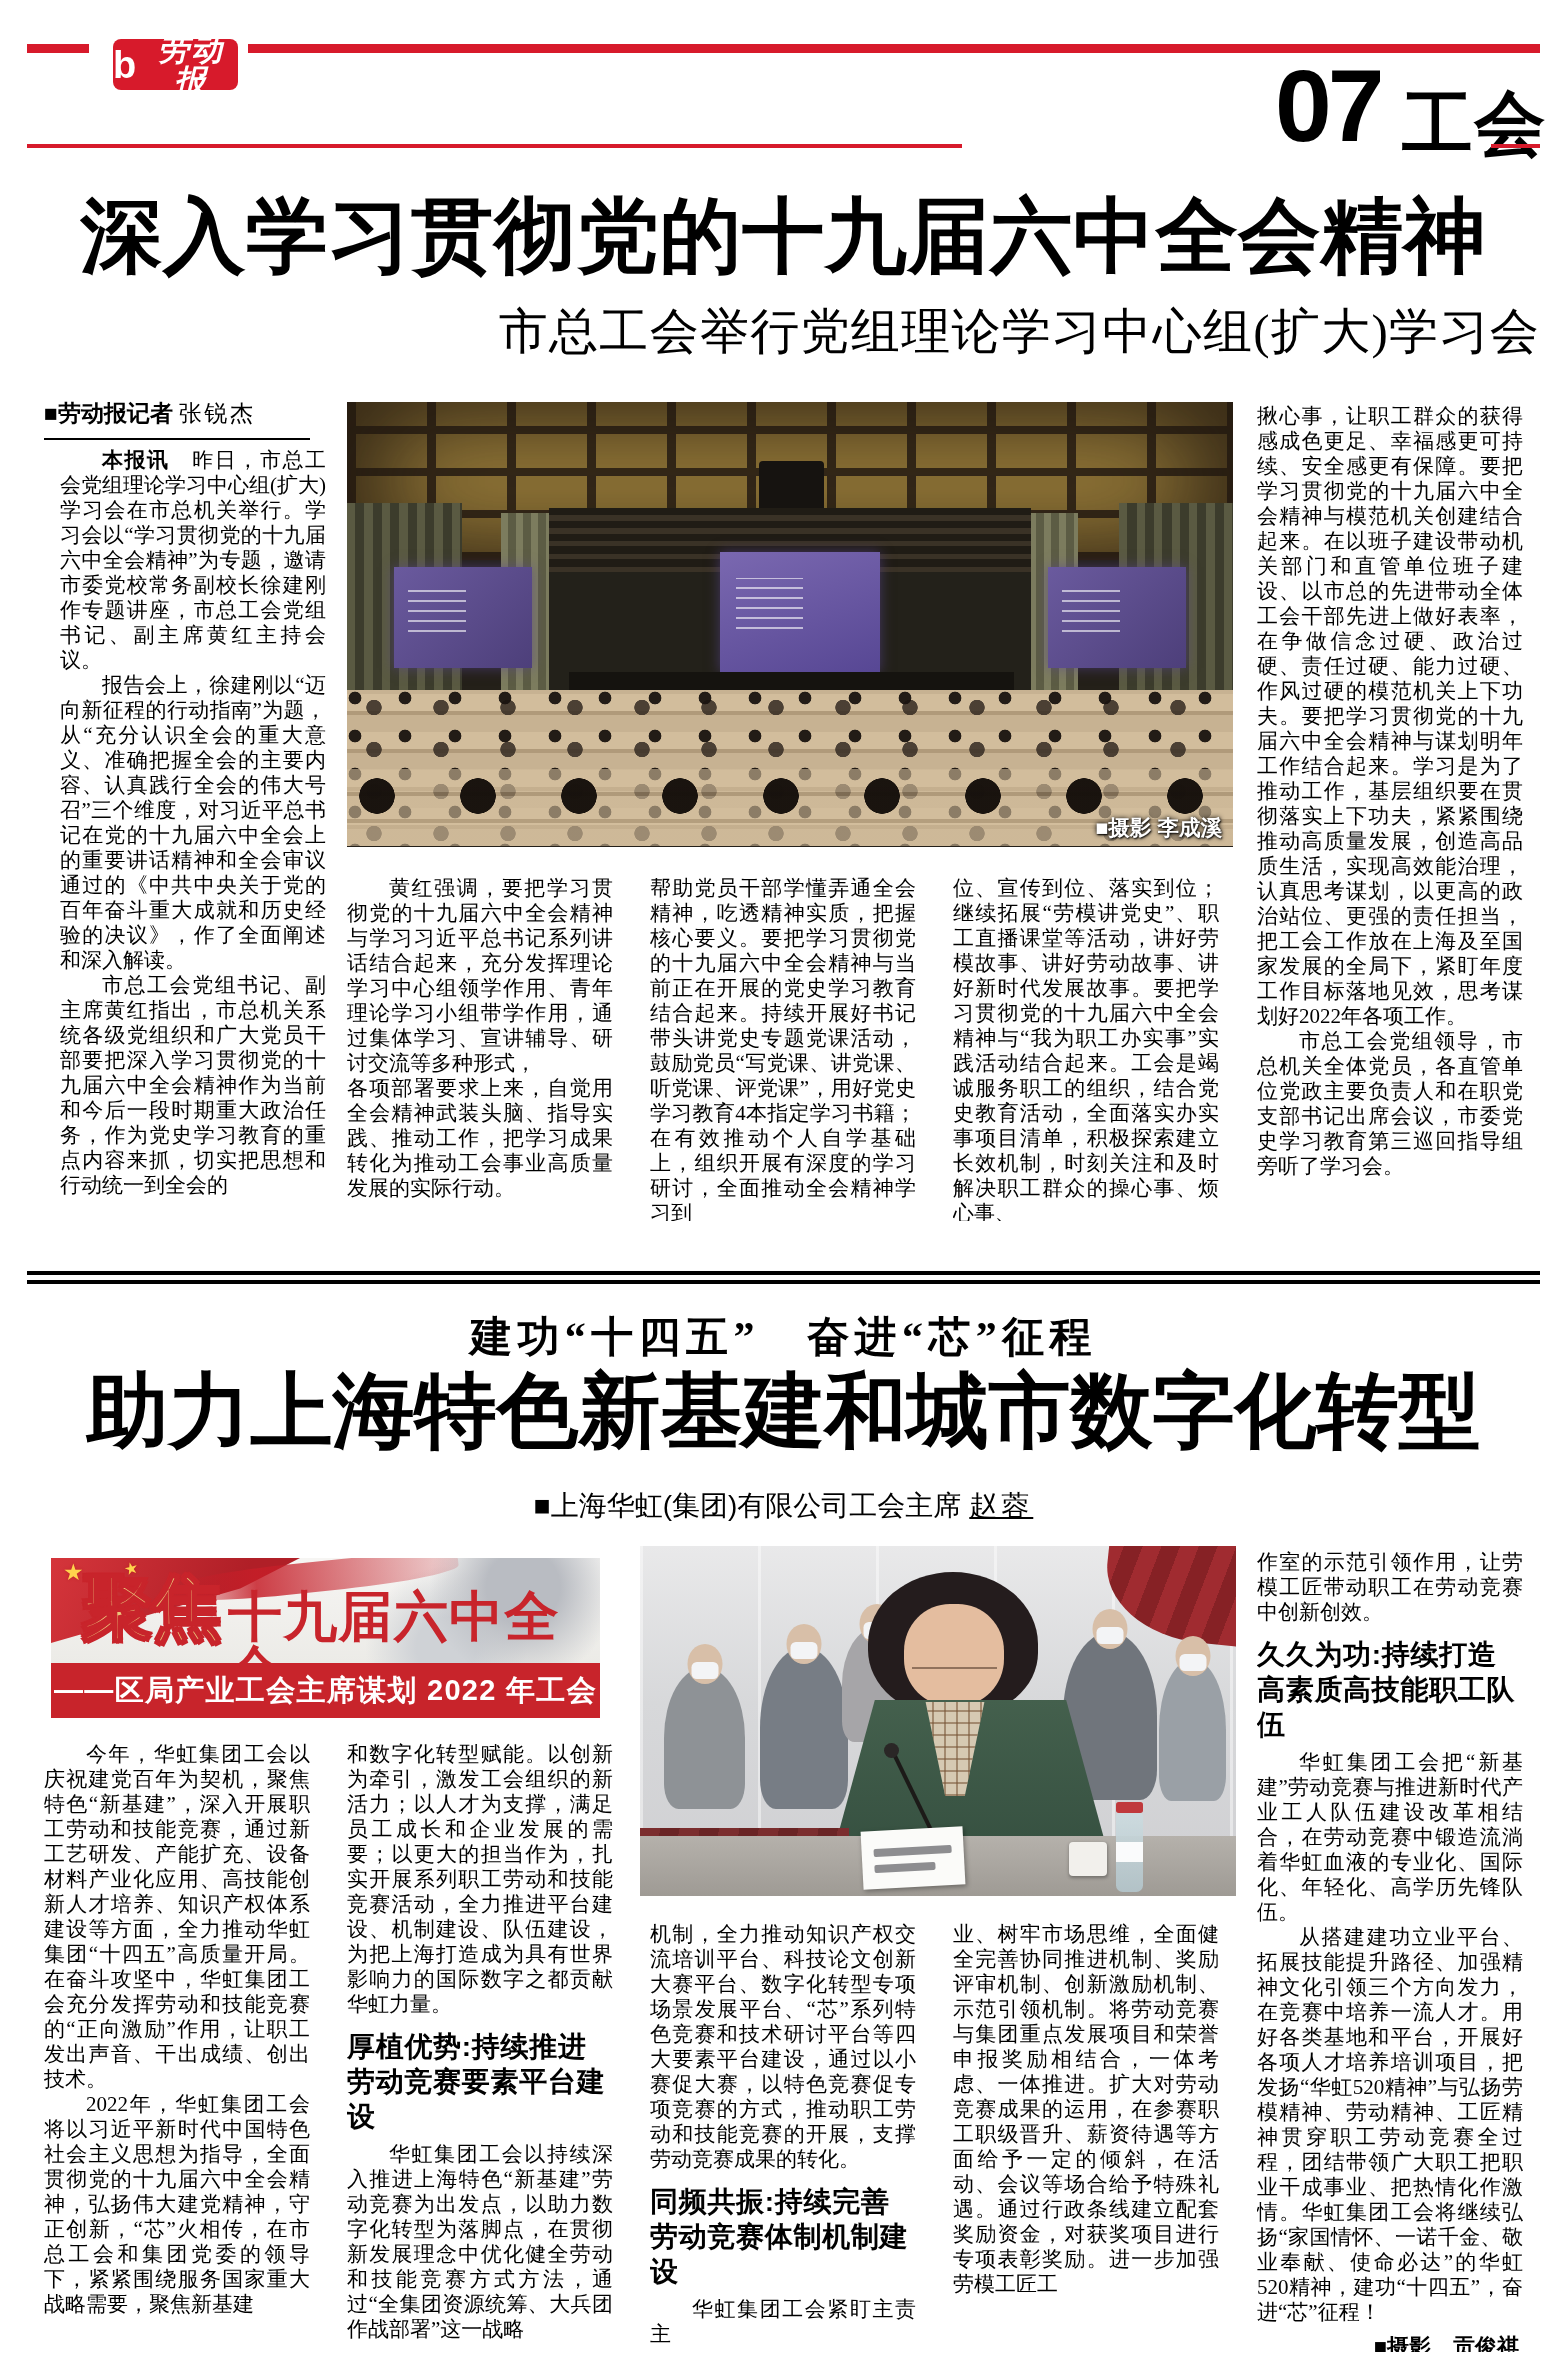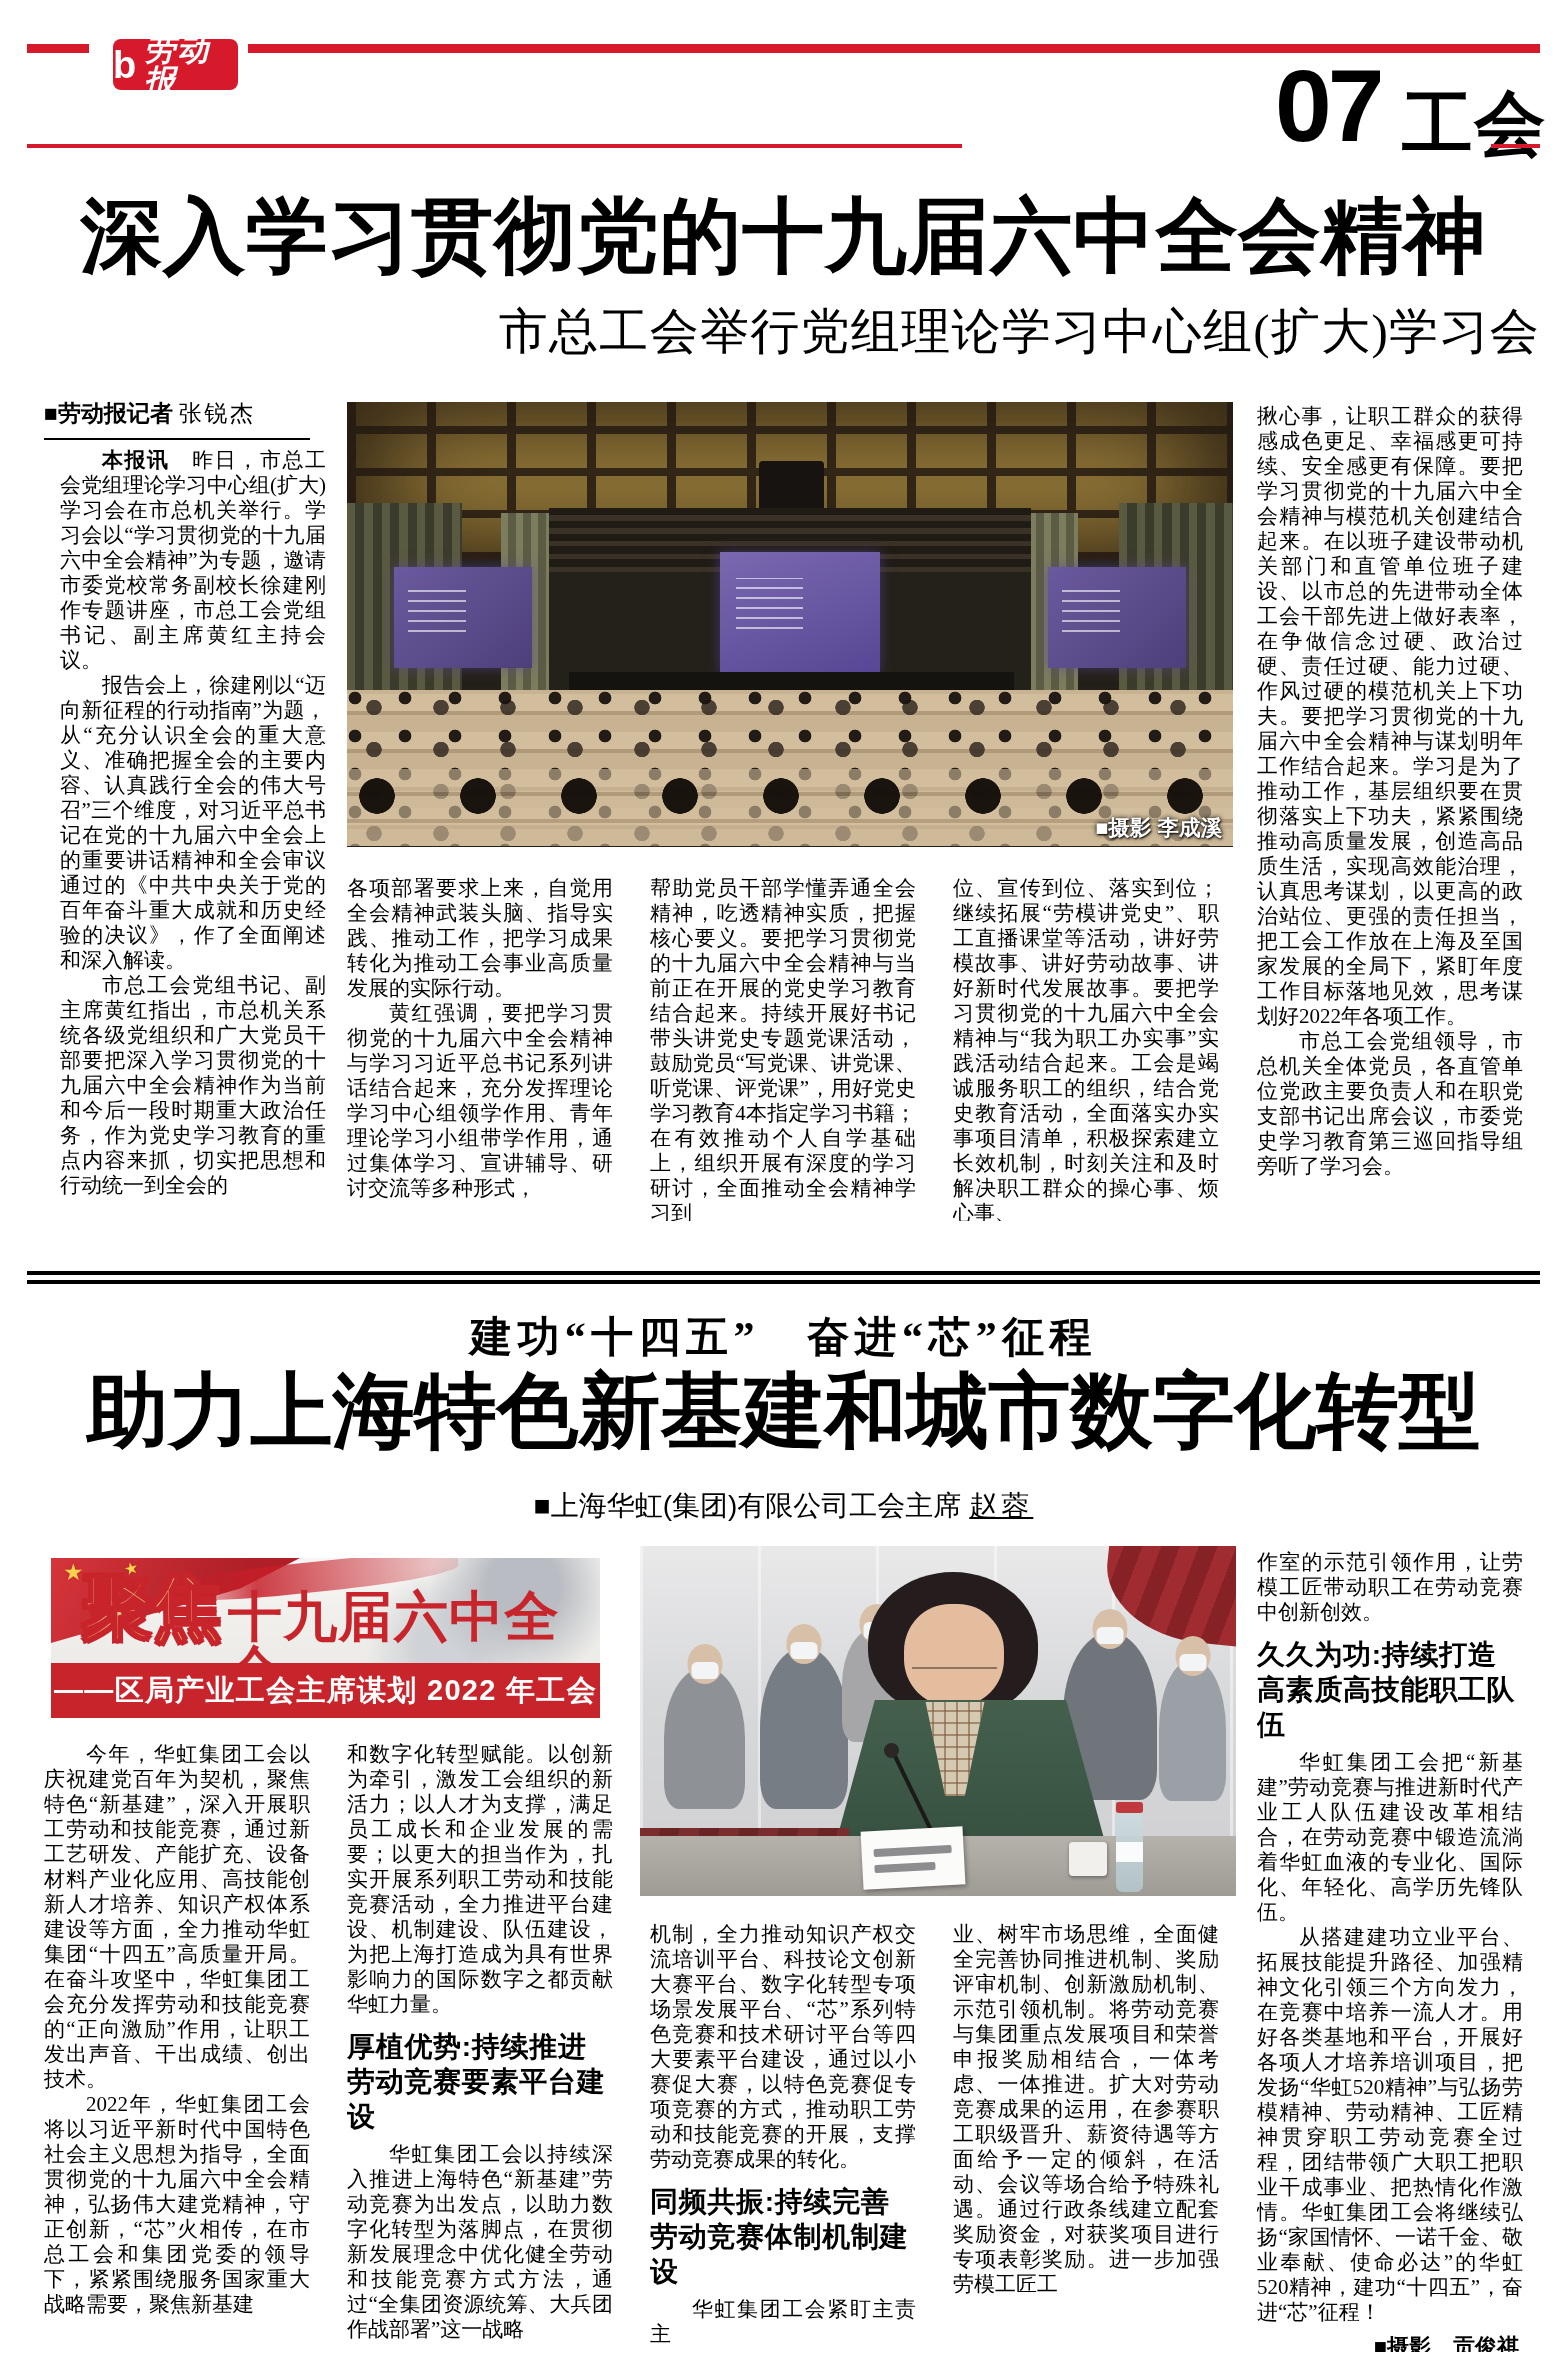--- a/index.html
+++ b/index.html
@@ -6,21 +6,21 @@
   .page{position:relative;width:1567px;height:2354px;background:#ffffff;overflow:hidden;
         font-family:"Liberation Serif","DejaVu Serif",serif;color:#000;}
 
   
   .head-bar{position:absolute;background:#d71a2b;height:9.4px;top:44px;}
   .bar-l{left:27px;width:62px;}
   .bar-r{left:248px;width:1292px;}
   .logo-box{position:absolute;left:113px;top:39px;width:125px;height:51px;background:#d71a2b;border-radius:8px;
             display:flex;align-items:center;justify-content:center;gap:8px;color:#fff;}
   .logo-b{font:900 38px/1 "Liberation Sans","DejaVu Sans",sans-serif;}
-  .logo-text{font:italic 700 31px/1 "DejaVu Serif",serif;letter-spacing:2px;}
+  .logo-text{font:italic 700 31px/1 "DejaVu Serif",serif;letter-spacing:2px;text-align:center;}
   .mast-info{position:absolute;left:916px;top:84px;width:347px;text-align:right;
              font:700 19.5px/21px "Liberation Sans","DejaVu Sans",sans-serif;}
   .page-num{position:absolute;left:1275px;top:55px;font:900 102px/1 "Liberation Sans","DejaVu Sans",sans-serif;letter-spacing:-4px;}
   .section-name{position:absolute;left:1402px;top:89px;font:700 71px/1 "Liberation Serif",serif;letter-spacing:1.3px;}
   .head-rule{position:absolute;top:144px;height:4px;background:#d71a2b;}
   .rule-l{left:27px;width:935px;}
   .rule-r{left:1491px;width:49px;}
 
   
   .headline1{position:absolute;left:27px;top:190px;width:1513px;text-align:center;
@@ -199,22 +199,22 @@
     <div class="photo-credit1">■摄影 李成溪</div>
   </div>
 
   <div>
     <div class="col" style="left:60px;top:447px;height:775px;">
         <p class="col-p indent"><strong>本报讯</strong>　昨日，市总工会党组理论学习中心组(扩大)学习会在市总机关举行。学习会以“学习贯彻党的十九届六中全会精神”为专题，邀请市委党校常务副校长徐建刚作专题讲座，市总工会党组书记、副主席黄红主持会议。</p>
         <p class="col-p indent">报告会上，徐建刚以“迈向新征程的行动指南”为题，从“充分认识全会的重大意义、准确把握全会的主要内容、认真践行全会的伟大号召”三个维度，对习近平总书记在党的十九届六中全会上的重要讲话精神和全会审议通过的《中共中央关于党的百年奋斗重大成就和历史经验的决议》，作了全面阐述和深入解读。</p>
         <p class="col-p indent">市总工会党组书记、副主席黄红指出，市总机关系统各级党组织和广大党员干部要把深入学习贯彻党的十九届六中全会精神作为当前和今后一段时期重大政治任务，作为党史学习教育的重点内容来抓，切实把思想和行动统一到全会的</p>
       </div>
     <div class="col" style="left:347px;top:876px;height:345px;">
+        <p class="col-p indent">黄红强调，要把学习贯彻党的十九届六中全会精神与学习习近平总书记系列讲话结合起来，充分发挥理论学习中心组领学作用、青年理论学习小组带学作用，通过集体学习、宣讲辅导、研讨交流等多种形式，</p>
         <p class="col-p">各项部署要求上来，自觉用全会精神武装头脑、指导实践、推动工作，把学习成果转化为推动工会事业高质量发展的实际行动。</p>
-        <p class="col-p indent">黄红强调，要把学习贯彻党的十九届六中全会精神与学习习近平总书记系列讲话结合起来，充分发挥理论学习中心组领学作用、青年理论学习小组带学作用，通过集体学习、宣讲辅导、研讨交流等多种形式，</p>
       </div>
     <div class="col" style="left:650px;top:876px;height:345px;">
         <p class="col-p">帮助党员干部学懂弄通全会精神，吃透精神实质，把握核心要义。要把学习贯彻党的十九届六中全会精神与当前正在开展的党史学习教育结合起来。持续开展好书记带头讲党史专题党课活动，鼓励党员“写党课、讲党课、听党课、评党课”，用好党史学习教育4本指定学习书籍；在有效推动个人自学基础上，组织开展有深度的学习研讨，全面推动全会精神学习到</p>
       </div>
     <div class="col" style="left:953px;top:876px;height:345px;">
         <p class="col-p">位、宣传到位、落实到位；继续拓展“劳模讲党史”、职工直播课堂等活动，讲好劳模故事、讲好劳动故事、讲好新时代发展故事。要把学习贯彻党的十九届六中全会精神与“我为职工办实事”实践活动结合起来。工会是竭诚服务职工的组织，结合党史教育活动，全面落实办实事项目清单，积极探索建立长效机制，时刻关注和及时解决职工群众的操心事、烦心事、</p>
       </div>
     <div class="col" style="left:1257px;top:404px;height:818px;">
         <p class="col-p">揪心事，让职工群众的获得感成色更足、幸福感更可持续、安全感更有保障。要把学习贯彻党的十九届六中全会精神与模范机关创建结合起来。在以班子建设带动机关部门和直管单位班子建设、以市总的先进带动全体工会干部先进上做好表率，在争做信念过硬、政治过硬、责任过硬、能力过硬、作风过硬的模范机关上下功夫。要把学习贯彻党的十九届六中全会精神与谋划明年工作结合起来。学习是为了推动工作，基层组织要在贯彻落实上下功夫，紧紧围绕推动高质量发展，创造高品质生活，实现高效能治理，认真思考谋划，以更高的政治站位、更强的责任担当，把工会工作放在上海及至国家发展的全局下，紧盯年度工作目标落地见效，思考谋划好2022年各项工作。</p>
         <p class="col-p indent">市总工会党组领导，市总机关全体党员，各直管单位党政主要负责人和在职党支部书记出席会议，市委党史学习教育第三巡回指导组旁听了学习会。</p>

